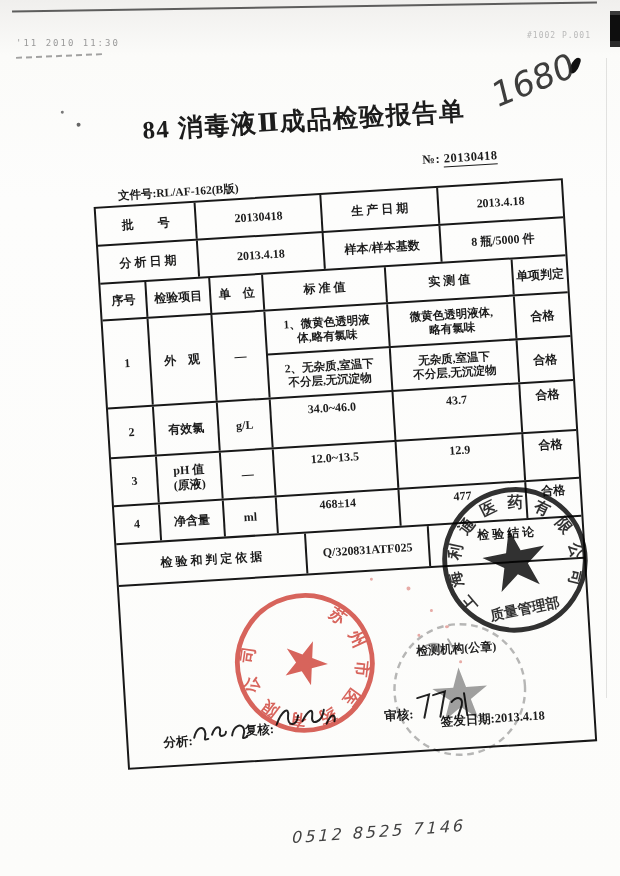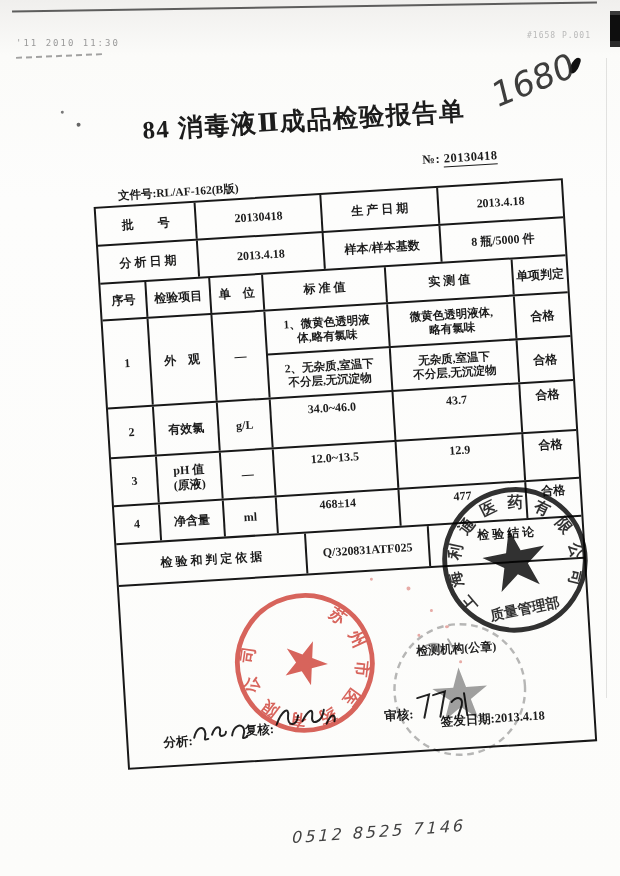--- a/index.html
+++ b/index.html
@@ -58,21 +58,21 @@
   .speck{position:absolute;border-radius:50%;background:rgba(201,58,48,.42);}
 </style>
 </head>
 <body>
 
 <div class="page">
 
   <div class="paper-edge"></div>
   <div class="fax-time">'11 2010  11:30</div>
   <div class="fax-dashes"></div>
-  <div class="fax-marker">#1658 P.001</div>
+  <div class="fax-marker">#1002 P.001</div>
   <div class="ink-bar"></div>
   <div class="ink-comma"></div>
   <div class="edge-line"></div>
   <div class="hand-1680">1680</div>
 
   <div class="doc">
     <div class="dot" style="left:20px;top:12px;width:3px;height:3px;background:#777;"></div>
     <div class="dot" style="left:35px;top:25px;width:4px;height:4px;background:#666;"></div>
 
     <div class="title">84 消毒液Ⅱ成品检验报告单</div>

